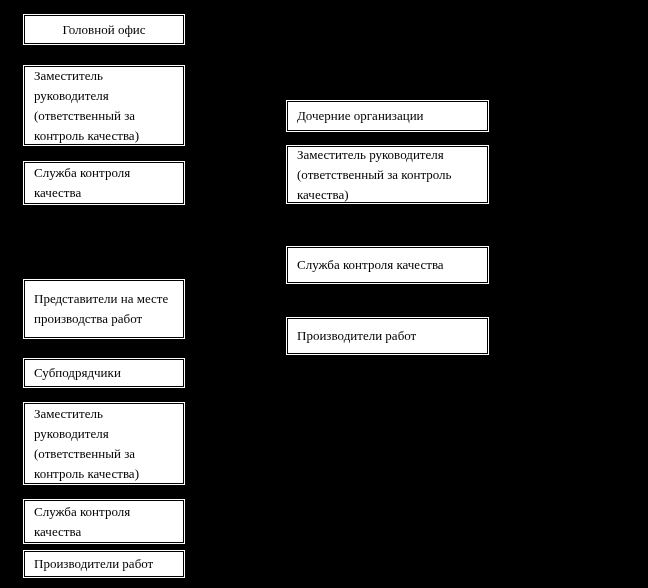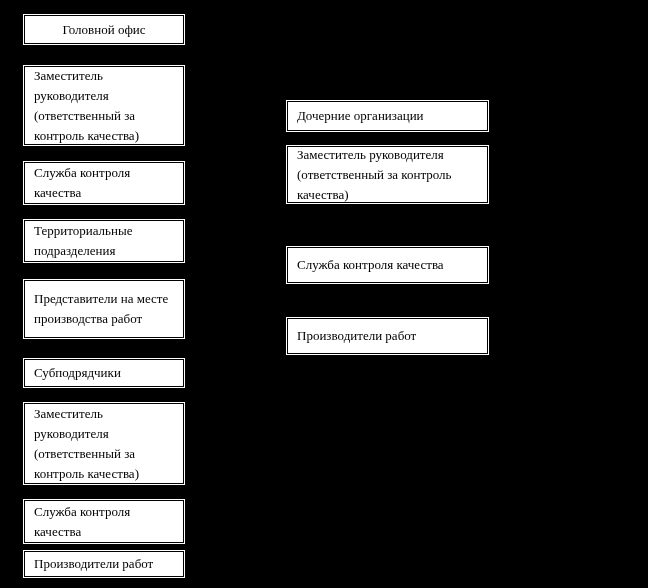--- a/index.html
+++ b/index.html
@@ -39,21 +39,20 @@
 <body>
 
 <div class="canvas">
 
   <div class="box center" style="left:24px; top:15px; width:160px; height:29px;">Головной офис</div>
 
   <div class="box" style="left:24px; top:66px; width:160px; height:79px;">Заместитель руководителя (ответственный за контроль качества)</div>
 
   <div class="box" style="left:24px; top:162px; width:160px; height:42px;">Служба контроля качества</div>
 
-  <div class="box" style="left:24px; top:220px; width:160px; height:42px;">Территориальные подразделения</div>
 
   <div class="box" style="left:24px; top:359px; width:160px; height:28px;">Субподрядчики</div>
 
   <div class="box" style="left:24px; top:280px; width:160px; height:58px;">Представители на месте производства работ</div>
 
   <div class="box" style="left:24px; top:403px; width:160px; height:81px;">Заместитель руководителя (ответственный за контроль качества)</div>
 
   <div class="box" style="left:24px; top:500px; width:160px; height:43px;">Служба контроля качества</div>
 
   <div class="box" style="left:24px; top:551px; width:160px; height:26px;">Производители работ</div>

